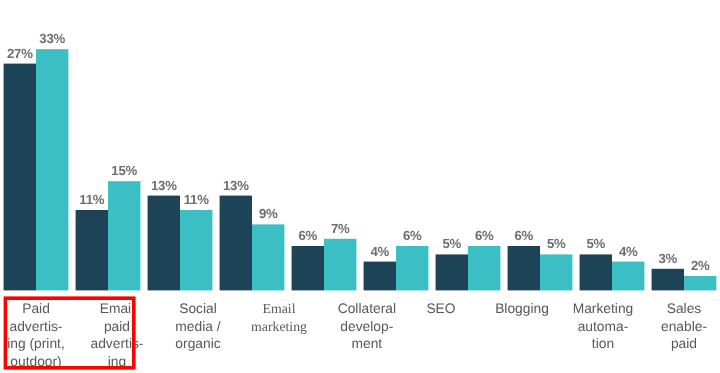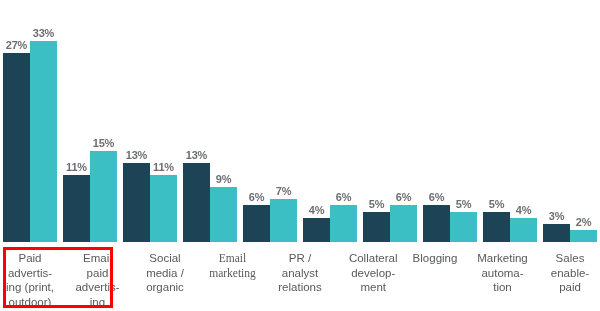--- a/index.html
+++ b/index.html
@@ -225,31 +225,29 @@
       </div>
       <div class="cat-group" style="width: 60px;">
         <div class="cat-label">Social
 media /
 organic</div>
       </div>
       <div class="cat-group" style="width: 60px; font-family: Liberation Serif, serif;">
         <div class="cat-label">Email
 marketing</div>
       </div>
-      <div class="cat-group" style="width: 60px;">
-        <div class="cat-label">PR /
-analyst
-relations</div>
-      </div>
       <div class="cat-group" style="width: 60px; justify-content: flex-end;">
         <div class="cat-label">Collateral
 develop-
 ment</div>
       </div>
       <div class="cat-group" style="width: 60px;">
+        <div class="cat-label">SEO</div>
+      </div>
+      <div class="cat-group" style="width: 60px;">
         <div class="cat-label">Blogging</div>
       </div>
       <div class="cat-group" style="width: 60px;">
         <div class="cat-label">Marketing
 automa-
 tion</div>
       </div>
       <div class="cat-group" style="width: 60px;">
         <div class="cat-label">Sales
 enable-

